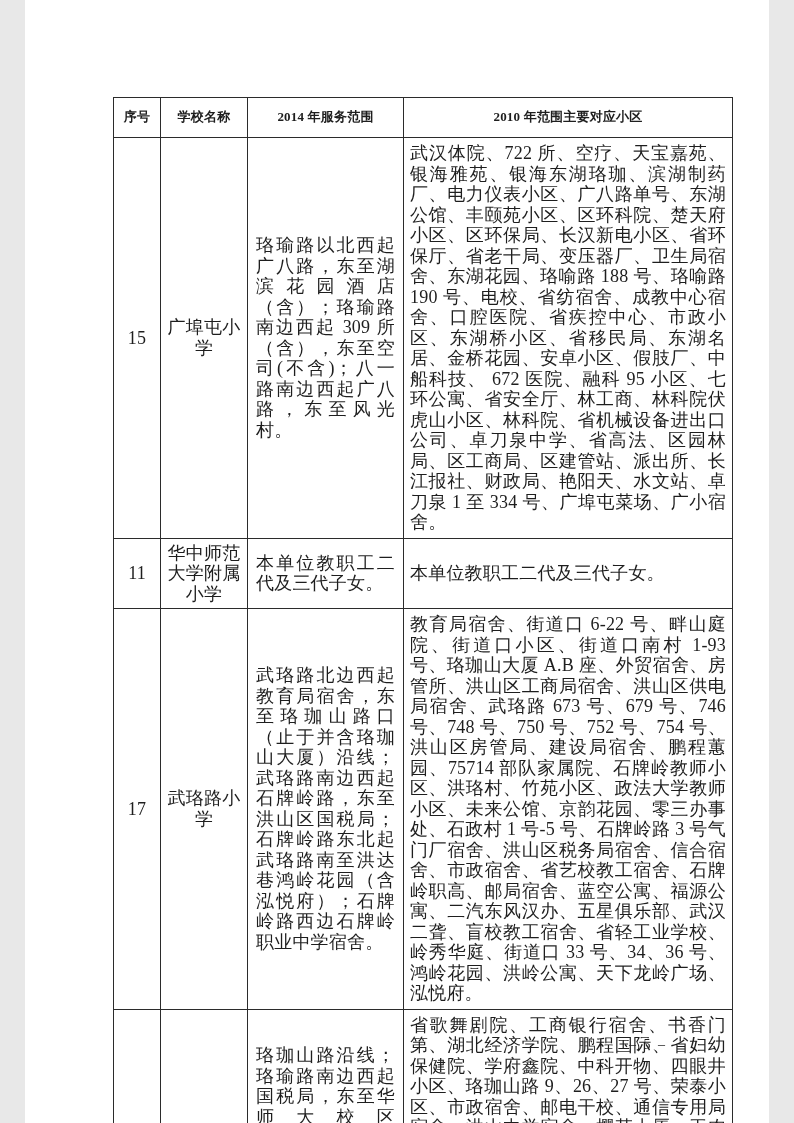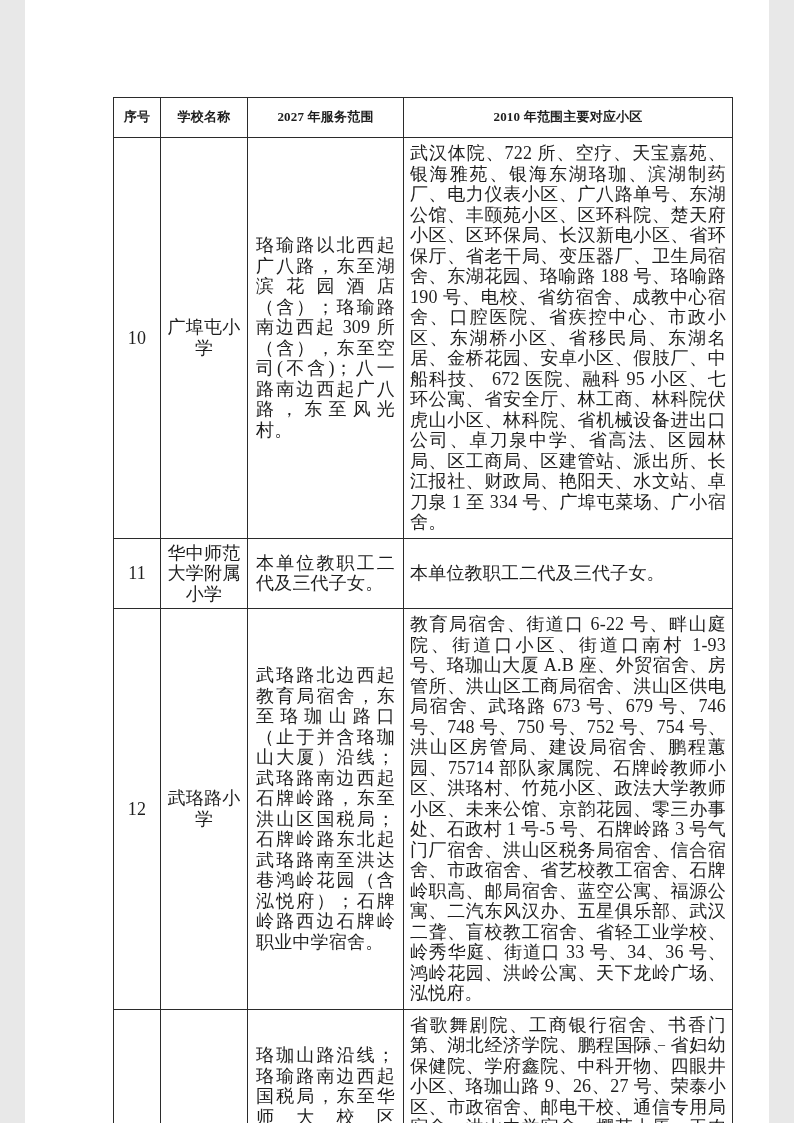--- a/index.html
+++ b/index.html
@@ -65,39 +65,39 @@
     <colgroup>
       <col class="c-no">
         <col class="c-school">
         <col class="c-scope">
         <col class="c-areas">
     </colgroup>
     <thead>
       <tr>
         <th>序号</th>
         <th>学校名称</th>
-        <th>2027 年服务范围</th>
+        <th>2014 年服务范围</th>
         <th>2010 年范围主要对应小区</th>
       </tr>
     </thead>
     <tbody>
       <tr class="r10">
-        <td class="no-cell">10</td>
+        <td class="no-cell">15</td>
         <td class="school-cell">广埠屯小学</td>
         <td class="scope-cell">珞瑜路以北西起广八路，东至湖滨花园酒店（含）；珞瑜路南边西起 309 所（含），东至空司(不含)；八一路南边西起广八路，东至风光村。</td>
         <td class="areas-cell">武汉体院、722 所、空疗、天宝嘉苑、银海雅苑、银海东湖珞珈、滨湖制药厂、电力仪表小区、广八路单号、东湖公馆、丰颐苑小区、区环科院、楚天府小区、区环保局、长汉新电小区、省环保厅、省老干局、变压器厂、卫生局宿舍、东湖花园、珞喻路 188 号、珞喻路 190 号、电校、省纺宿舍、成教中心宿舍、口腔医院、省疾控中心、市政小区、东湖桥小区、省移民局、东湖名居、金桥花园、安卓小区、假肢厂、中船科技、 672 医院、融科 95 小区、七环公寓、省安全厅、林工商、林科院伏虎山小区、林科院、省机械设备进出口公司、卓刀泉中学、省高法、区园林局、区工商局、区建管站、派出所、长江报社、财政局、艳阳天、水文站、卓刀泉 1 至 334 号、广埠屯菜场、广小宿舍。</td>
       </tr>
       <tr class="r11">
         <td class="no-cell">11</td>
         <td class="school-cell">华中师范大学附属小学</td>
         <td class="scope-cell">本单位教职工二代及三代子女。</td>
         <td class="areas-cell">本单位教职工二代及三代子女。</td>
       </tr>
       <tr class="r12">
-        <td class="no-cell">12</td>
+        <td class="no-cell">17</td>
         <td class="school-cell">武珞路小学</td>
         <td class="scope-cell">武珞路北边西起教育局宿舍，东至珞珈山路口（止于并含珞珈山大厦）沿线；武珞路南边西起石牌岭路，东至洪山区国税局；石牌岭路东北起武珞路南至洪达巷鸿岭花园（含泓悦府）；石牌岭路西边石牌岭职业中学宿舍。</td>
         <td class="areas-cell">教育局宿舍、街道口 6-22 号、畔山庭院、街道口小区、街道口南村 1-93 号、珞珈山大厦 A.B 座、外贸宿舍、房管所、洪山区工商局宿舍、洪山区供电局宿舍、武珞路 673 号、679 号、746 号、748 号、750 号、752 号、754 号、洪山区房管局、建设局宿舍、鹏程蕙园、75714 部队家属院、石牌岭教师小区、洪珞村、竹苑小区、政法大学教师小区、未来公馆、京韵花园、零三办事处、石政村 1 号-5 号、石牌岭路 3 号气门厂宿舍、洪山区税务局宿舍、信合宿舍、市政宿舍、省艺校教工宿舍、石牌岭职高、邮局宿舍、蓝空公寓、福源公寓、二汽东风汉办、五星俱乐部、武汉二聋、盲校教工宿舍、省轻工业学校、岭秀华庭、街道口 33 号、34、36 号、鸿岭花园、洪岭公寓、天下龙岭广场、泓悦府。</td>
       </tr>
       <tr class="r13">
         <td class="no-cell">9</td>
         <td class="school-cell">学府鑫院</td>
         <td class="scope-cell">珞珈山路沿线；珞瑜路南边西起国税局，东至华师大校区（含）；珞瑜路北边西起珞珈山路,东至广八路；珞狮路西边北起八一路，南至洪达巷，珞狮路东边北起八一路，南至马房山中学；八一路南边西起邮电干校，东至广八路；193 医院、园艺场、植物园。</td>
         <td class="areas-cell">省歌舞剧院、工商银行宿舍、书香门第、湖北经济学院、鹏程国际、省妇幼保健院、学府鑫院、中科开物、四眼井小区、珞珈山路 9、26、27 号、荣泰小区、市政宿舍、邮电干校、通信专用局宿舍、洪山中学宿舍、樱花大厦、工农湾、民政楼宿舍、武珞村、中南航天供销公司、珞狮路 120 号气门厂、珞瑜村、阜华大厦、未来城、群光上苑、法院宿舍、理工大东还建楼、工商局宿舍、狮城公寓、黎明村、马房山教师小区、线材厂宿舍、理工大西还建楼、植物园小区、园林技校小区、193 医院、工人村小区、菱角湖小区、东湖医院、枫叶苑小区（32022 部队）、广八路双号、知识产权局、园艺场、植物园、武大信息学部、理工大东社区、理工大西社区、珞珈山 11 号、黄家湾鸿达苑小区、华师大校区、省教育装备处、省教科所、出版社、桂子山庄。</td>
       </tr>

